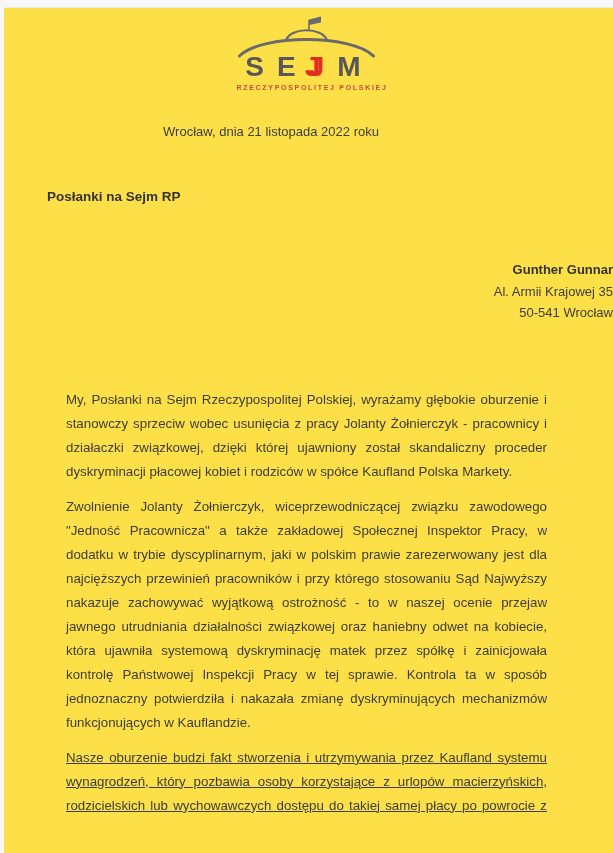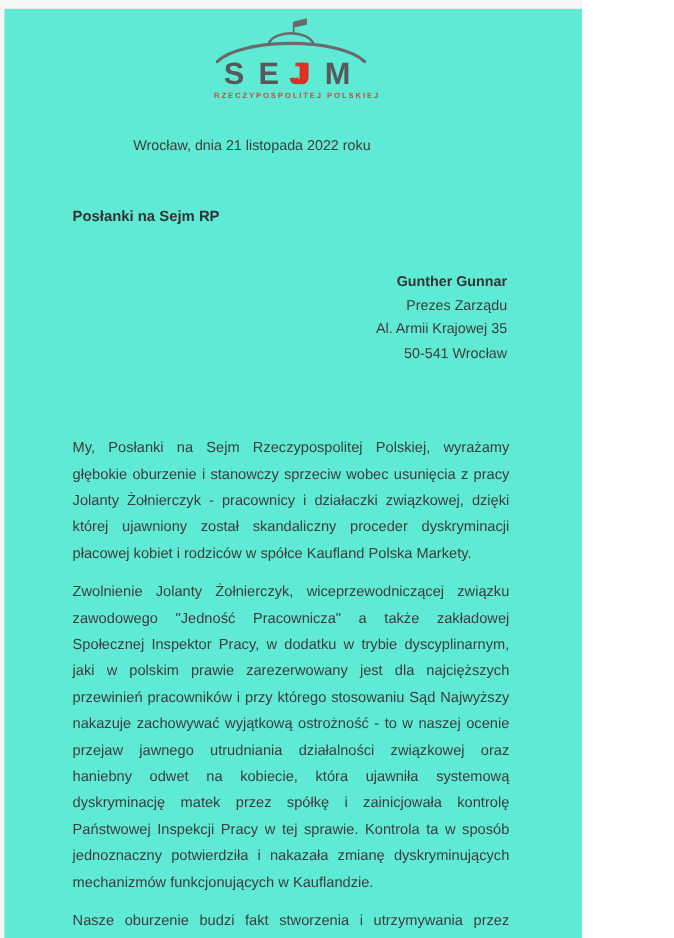--- a/index.html
+++ b/index.html
@@ -3,23 +3,23 @@
 <meta charset="utf-8">
 <style>
   html, body {
     margin: 0;
     padding: 0;
     background: #ffffff;
     font-family: "Liberation Sans", "DejaVu Sans", sans-serif;
   }
   .page {
     position: relative;
-    width: 529px;
+    width: 613px;
     height: 853px;
-    background: #5eead4;
+    background: #fde047;
     overflow: hidden;
     color: #3d3d3d;
   }
   
   .edge-top {
     position: absolute; top: 0; left: 0; right: 0;
     height: 7px; background: #f7f7f7; border-bottom: 1px solid #ececec;
   }
   .edge-left {
     position: absolute; top: 0; left: 0; bottom: 0;
@@ -63,46 +63,45 @@
   
   .dateline {
     margin-top: 30px;
     padding-right: 71px;
     text-align: center;
     font-size: 13px;
     color: #3d3d3d;
   }
   .sender-line {
     margin-top: 50px;
-    padding-left: 66px;
+    padding-left: 47px;
     font-size: 13.5px;
     font-weight: bold;
     color: #333333;
   }
   .recipient {
-    margin-top: 41px;
-    padding-right: 68px;
+    margin-top: 55px;
     text-align: right;
     font-size: 13px;
     line-height: 21.5px;
     color: #3d3d3d;
   }
   .recipient .name { font-weight: bold; color: #333333; }
 
   
   .letter-body {
     margin-top: 64px;
     padding: 0 66px;
     font-size: 13.3px;
     line-height: 24px;
     text-align: justify;
     color: #3d3d3d;
   }
   .letter-body p { margin: 0 0 11px 0; }
-  .letter-body p.cut { text-align-last: justify; }
+  .letter-body p.cut { text-align-last: justify; text-decoration: underline; }
 </style>
 </head>
 <body>
 
 <div class="page">
   <div class="edge-top"></div>
   <div class="edge-left"></div>
 
   <div class="logo-wrap">
     <div class="logo">
@@ -120,21 +119,20 @@
       <div class="logo-subtitle">RZECZYPOSPOLITEJ POLSKIEJ</div>
     </div>
   </div>
 
   <div class="dateline">Wrocław, dnia 21 listopada 2022 roku</div>
 
   <div class="sender-line">Posłanki na Sejm RP</div>
 
   <div class="recipient">
     <div class="name">Gunther Gunnar</div>
-    <div>Prezes Zarządu</div>
     <div>Al. Armii Krajowej 35</div>
     <div>50-541 Wrocław</div>
   </div>
 
   <div class="letter-body">
     <p>My, Posłanki na Sejm Rzeczypospolitej Polskiej, wyrażamy głębokie oburzenie i stanowczy sprzeciw wobec usunięcia z pracy Jolanty Żołnierczyk - pracownicy i działaczki związkowej, dzięki której ujawniony został skandaliczny proceder dyskryminacji płacowej kobiet i rodziców w spółce Kaufland Polska Markety.</p>
     <p>Zwolnienie Jolanty Żołnierczyk, wiceprzewodniczącej związku zawodowego "Jedność Pracownicza" a także zakładowej Społecznej Inspektor Pracy, w dodatku w trybie dyscyplinarnym, jaki w polskim prawie zarezerwowany jest dla najcięższych przewinień pracowników i przy którego stosowaniu Sąd Najwyższy nakazuje zachowywać wyjątkową ostrożność - to w naszej ocenie przejaw jawnego utrudniania działalności związkowej oraz haniebny odwet na kobiecie, która ujawniła systemową dyskryminację matek przez spółkę i zainicjowała kontrolę Państwowej Inspekcji Pracy w tej sprawie. Kontrola ta w sposób jednoznaczny potwierdziła i nakazała zmianę dyskryminujących mechanizmów funkcjonujących w Kauflandzie.</p>
     <p class="cut">Nasze oburzenie budzi fakt stworzenia i utrzymywania przez Kaufland systemu wynagrodzeń, który pozbawia osoby korzystające z urlopów macierzyńskich, rodzicielskich lub wychowawczych dostępu do takiej samej płacy po powrocie z</p>
   </div>
 </div>

